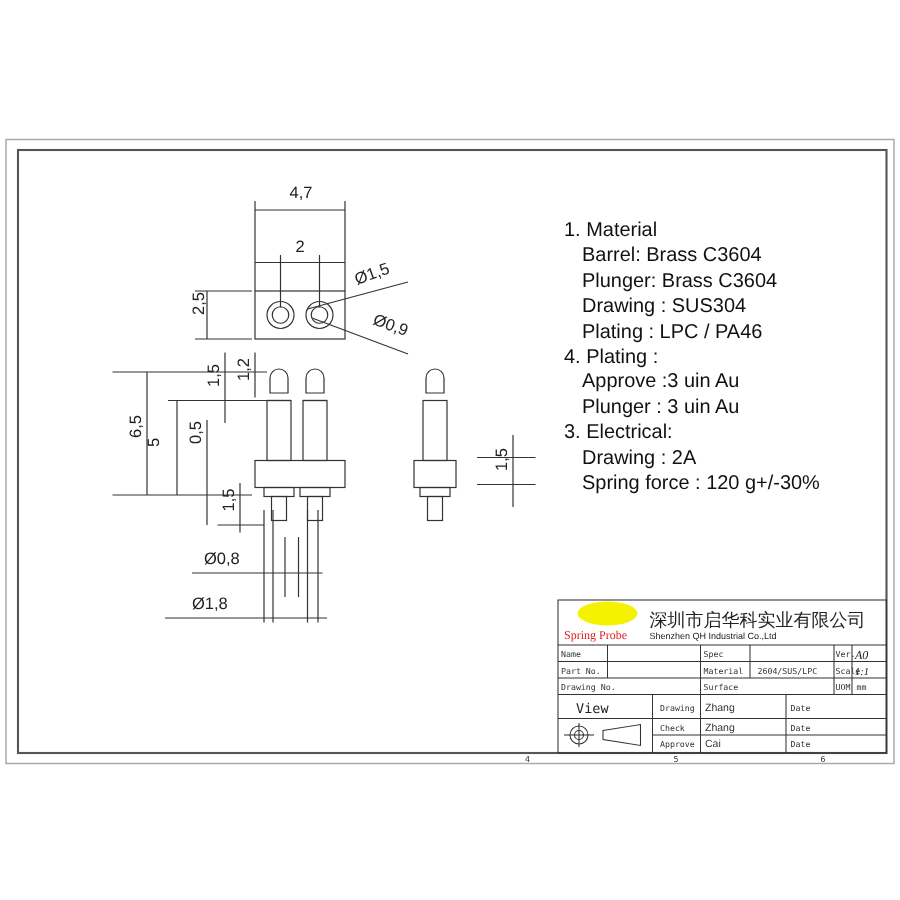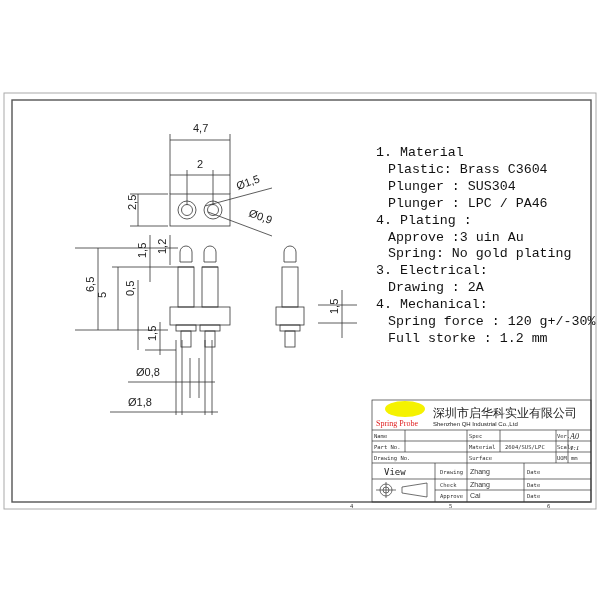--- a/index.html
+++ b/index.html
@@ -1,19 +1,19 @@
 <!DOCTYPE html>
 <html><head>
 <meta charset="utf-8">
 <style>
   html, body { margin:0; padding:0; background:#ffffff; }
   body { width:600px; height:600px; position:relative; overflow:hidden; font-family:"Liberation Sans", sans-serif; }
   svg { position:absolute; left:0; top:0; }
   .dim { font-family:"Liberation Sans", sans-serif; font-size:11px; fill:#222; }
-  .spec { position:absolute; left:376px; top:145px; font-family:Liberation Mono, monospace; font-size:13.3px; line-height:16.9px; color:#111; }
+  .spec { position:absolute; left:376px; top:145px; font-family:Liberation Sans, sans-serif; font-size:13.3px; line-height:16.9px; color:#111; }
   .spec .h { padding-left:0; }
   .spec .i { padding-left:12px; }
   .tb-cell { font-family:"DejaVu Sans Mono", monospace; font-size:5.5px; fill:#333; }
   .tb-val { font-family:"Liberation Sans", sans-serif; font-size:7px; fill:#333; }
 </style>
 </head>
 <body>
 
 <svg width="600" height="600" viewBox="0 0 600 600" xmlns="http://www.w3.org/2000/svg">
 
@@ -153,24 +153,23 @@
   <text class="tb-val" x="470" y="498">Cai</text>
   <text class="tb-cell" x="527" y="498">Date</text>
 
   <text class="tb-cell" x="350" y="508">4</text>
   <text class="tb-cell" x="449" y="508">5</text>
   <text class="tb-cell" x="547" y="508">6</text>
 </svg>
 
 <div class="spec">
   <div class="h">1. Material</div>
-  <div class="i">Plastic: Brass C3604</div>
-  <div class="i">Plunger : SUS304</div>
-  <div class="i">Plunger : LPC / PA46</div>
+  <div class="i">Barrel: Brass C3604</div>
+  <div class="i">Plunger: Brass C3604</div>
+  <div class="i">Drawing : SUS304</div>
+  <div class="i">Plating : LPC / PA46</div>
   <div class="h">4. Plating :</div>
   <div class="i">Approve :3 uin Au</div>
-  <div class="i">Spring: No gold plating</div>
+  <div class="i">Plunger : 3 uin Au</div>
   <div class="h">3. Electrical:</div>
   <div class="i">Drawing : 2A</div>
-  <div class="h">4. Mechanical:</div>
   <div class="i">Spring force : 120 g+/-30%</div>
-  <div class="i">Full storke : 1.2 mm</div>
 </div>
 
 </body></html>

